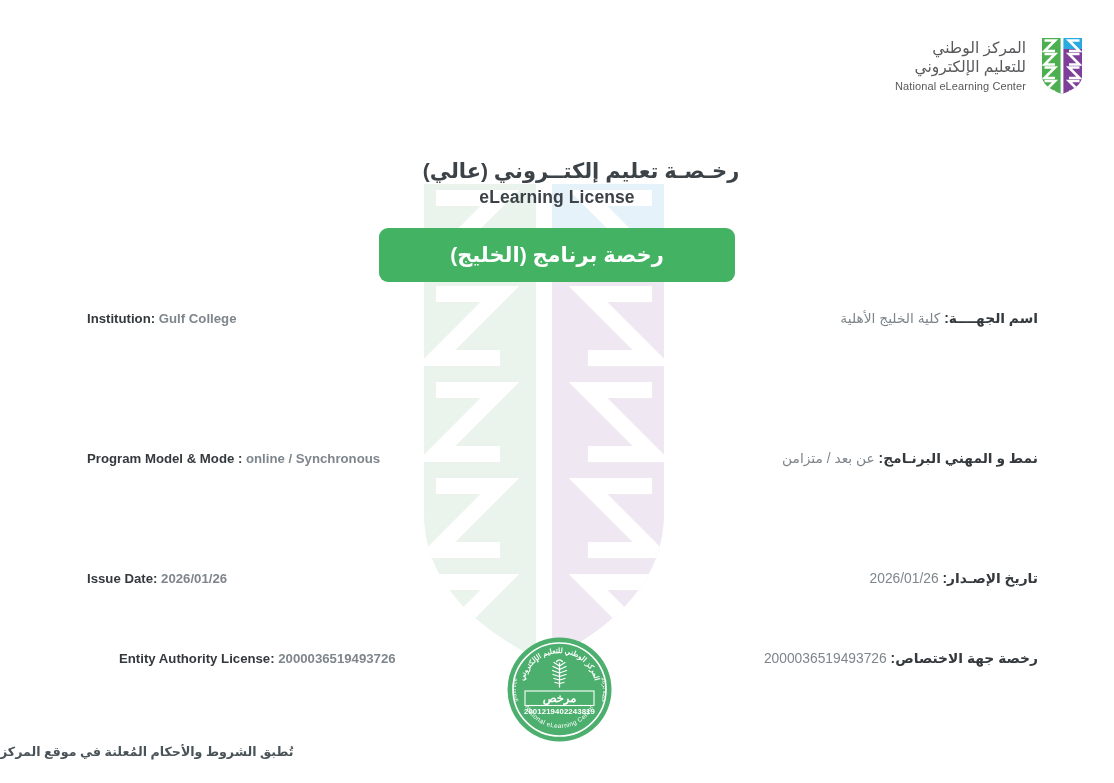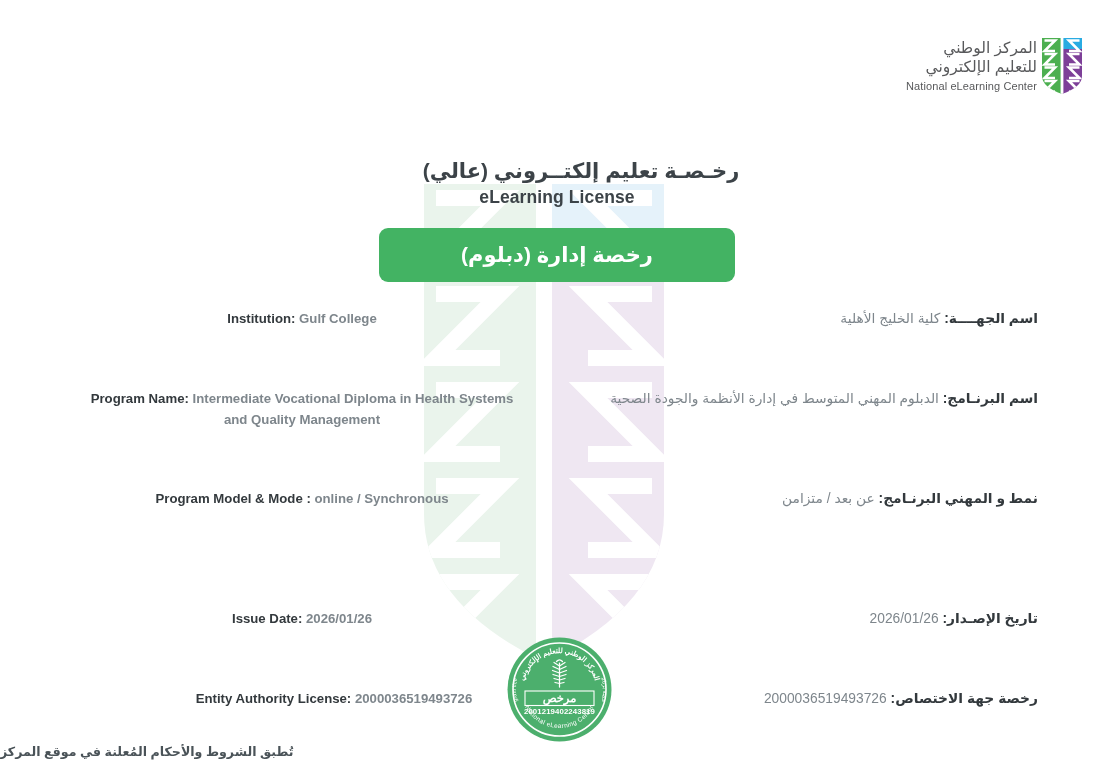--- a/index.html
+++ b/index.html
@@ -29,21 +29,21 @@
   }
   .watermark svg { display: block; width: 100%; height: 100%; }
 
   
   .header-logo {
     position: absolute;
     right: 32px;
     top: 38px;
     display: flex;
     align-items: center;
-    gap: 5px;
+    gap: 16px;
     z-index: 3;
   }
   .logo-text {
     text-align: right;
     line-height: 1.22;
   }
   .logo-ar {
     font-size: 15.5px;
     color: #58595b;
     font-weight: 400;
@@ -115,21 +115,21 @@
     z-index: 2;
   }
   .row {
     position: relative;
     min-height: 40px;
   }
   .col-en {
     position: absolute;
     left: 87px;
     width: 430px;
-    text-align: center;
+    text-align: left;
     direction: ltr;
     font-size: 13.2px;
     line-height: 1.62;
   }
   .col-ar {
     position: absolute;
     right: 76px;
     width: 430px;
     text-align: right;
     direction: rtl;
@@ -245,46 +245,36 @@
     </svg>
   </div>
 </div>
 
 <div class="title-block">
   <div class="title-ar">رخـصـة تعليم إلكتــروني (عالي)</div>
   <div class="title-en">eLearning License</div>
 </div>
 
 <div class="banner" style="background: rgb(67, 179, 99);">
-  <span class="banner-text">رخصة إدارة (دبلوم)</span>
+  <span class="banner-text">رخصة برنامج (الخليج)</span>
 </div>
 
 <div class="details">
 
   <div class="row r1">
     <div class="col-en">
       <span class="lbl">Institution:</span>
       <span class="val">Gulf College</span>
     </div>
     <div class="col-ar">
       <span class="lbl">اسم الجهــــة:</span>
       <span class="val">كلية الخليج الأهلية</span>
     </div>
   </div>
 
-  <div class="row r2">
-    <div class="col-en">
-      <span class="lbl">Program Name:</span>
-      <span class="val">Intermediate Vocational Diploma in Health Systems and Quality Management</span>
-    </div>
-    <div class="col-ar">
-      <span class="lbl">اسم البرنـامج:</span>
-      <span class="val">الدبلوم المهني المتوسط في إدارة الأنظمة والجودة الصحية</span>
-    </div>
-  </div>
 
   <div class="row r3">
     <div class="col-en">
       <span class="lbl">Program Model &amp; Mode :</span>
       <span class="val">online / Synchronous</span>
     </div>
     <div class="col-ar">
       <span class="lbl">نمط و المهني البرنـامج:</span>
       <span class="val">عن بعد / متزامن</span>
     </div>

